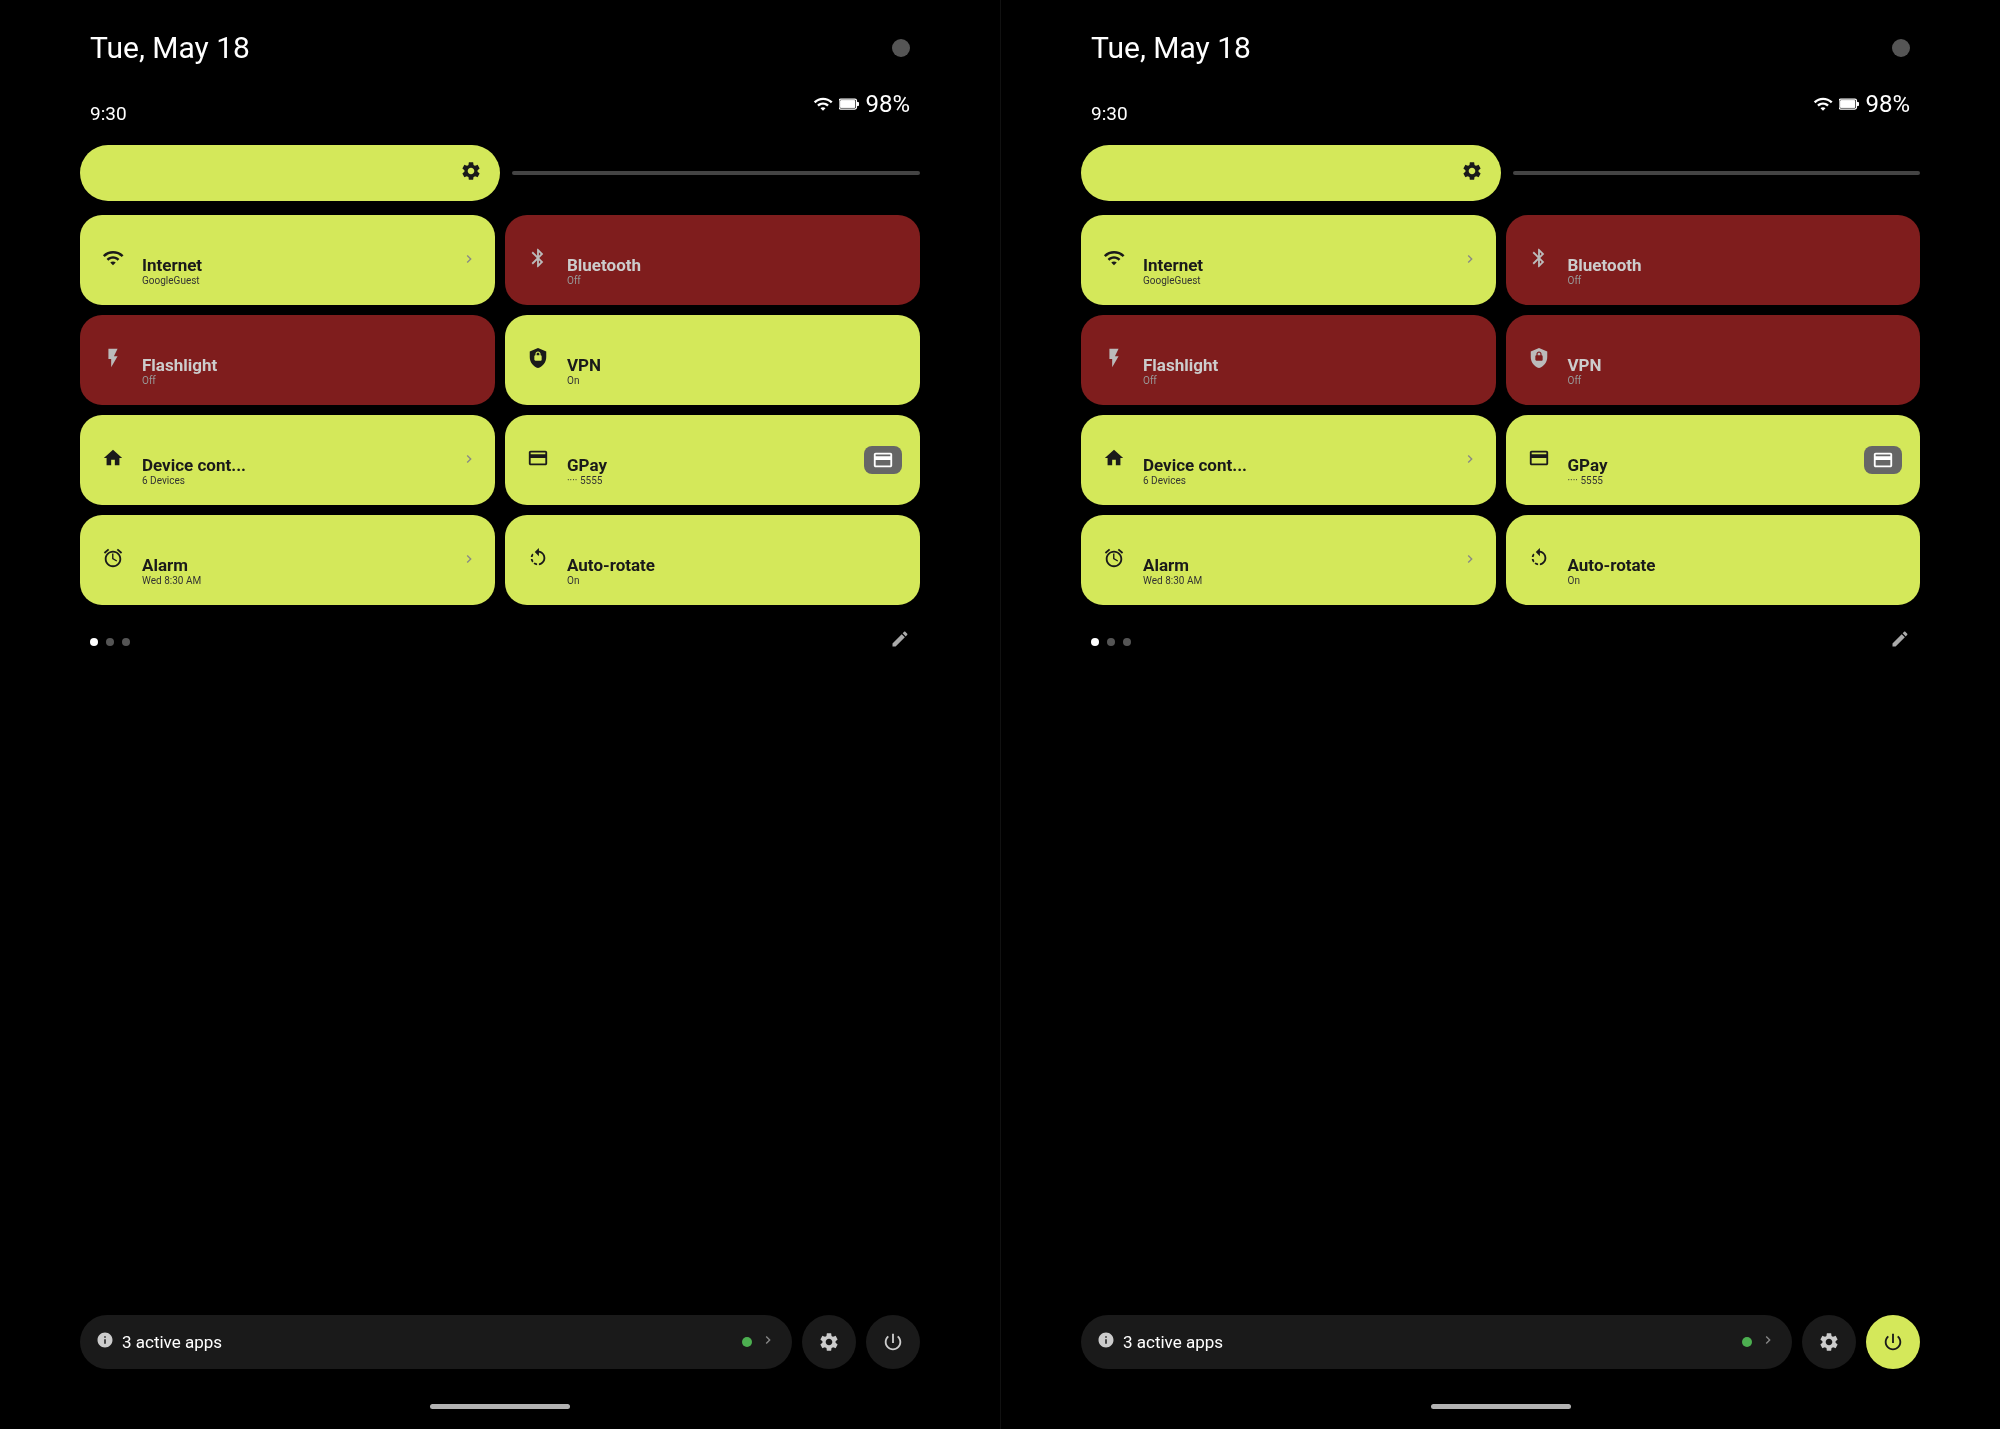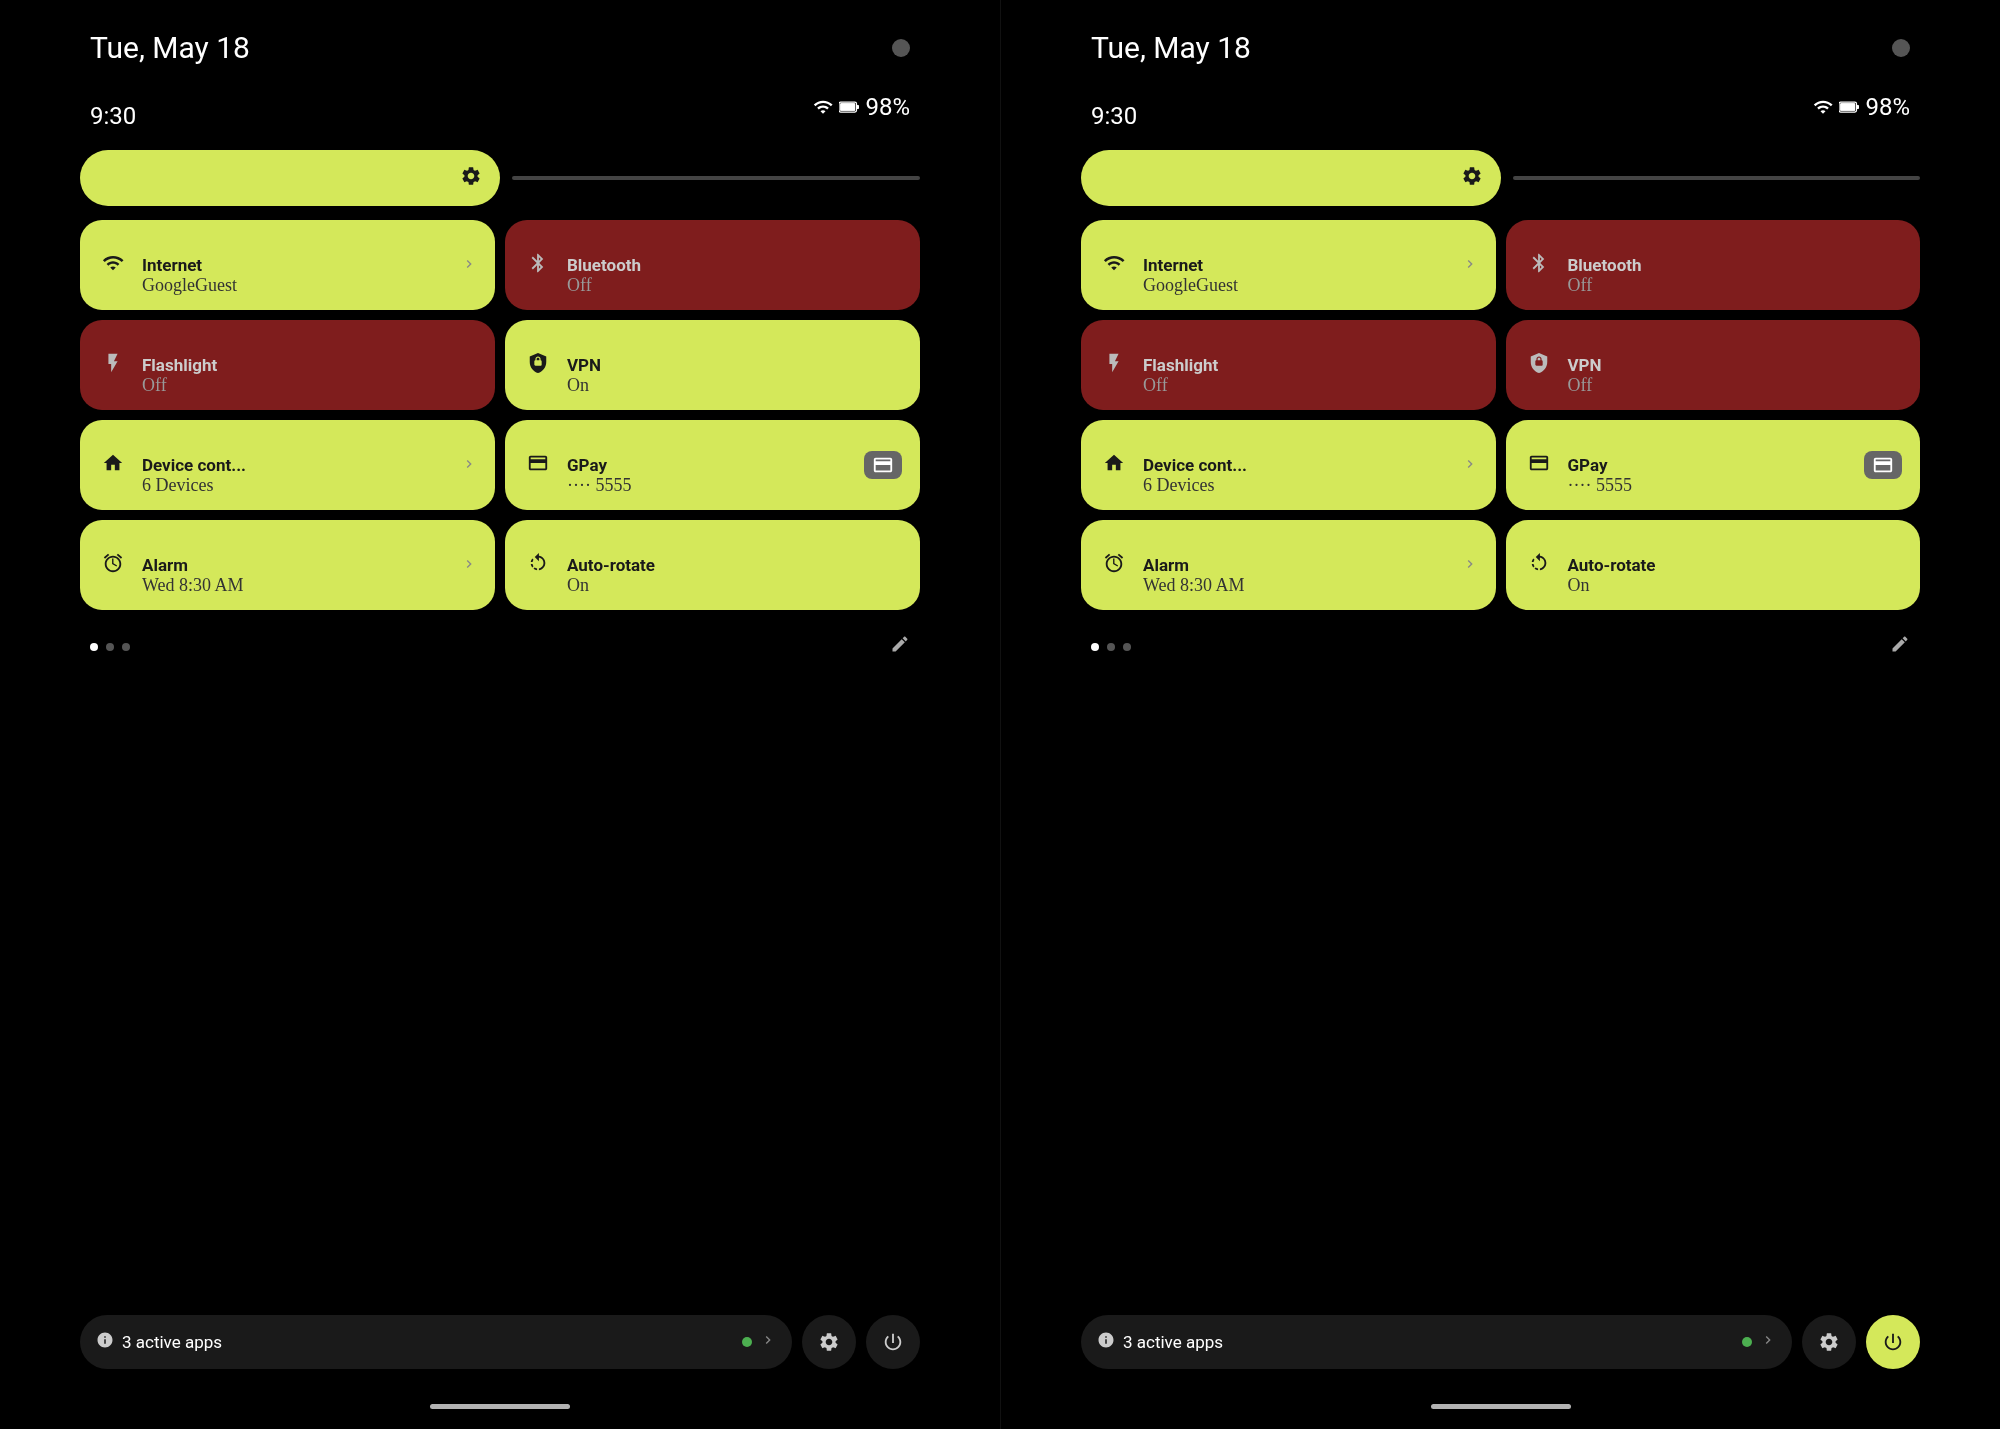--- a/index.html
+++ b/index.html
@@ -46,21 +46,21 @@
     }
     .status-time-row {
       width: 100%;
       display: flex;
       justify-content: space-between;
       align-items: center;
       padding: 8px 10px 20px;
     }
     .status-time {
       color: #fff;
-      font-size: 24px;
+      font-size: 19px;
       font-weight: 400;
       margin-top: 19px;
     }
     .status-icons {
       display: flex;
       align-items: center;
       gap: 6px;
       color: #fff;
       font-size: 20px;
     }
@@ -141,24 +141,23 @@
       font-size: 17px;
       font-weight: 700;
       color: #1a1a1a;
       line-height: 1.2;
       margin-top: 22px;
     }
     .tile-inactive .tile-title {
       color: #ccc;
     }
     .tile-subtitle {
-      font-size: 18px;
+      font-size: 10px;
       color: #333;
       line-height: 1.2;
-      font-family: Liberation Serif, serif;
     }
     .tile-inactive .tile-subtitle {
       color: #999;
     }
     .tile-chevron {
       font-size: 18px;
       color: #333;
     }
 
     

